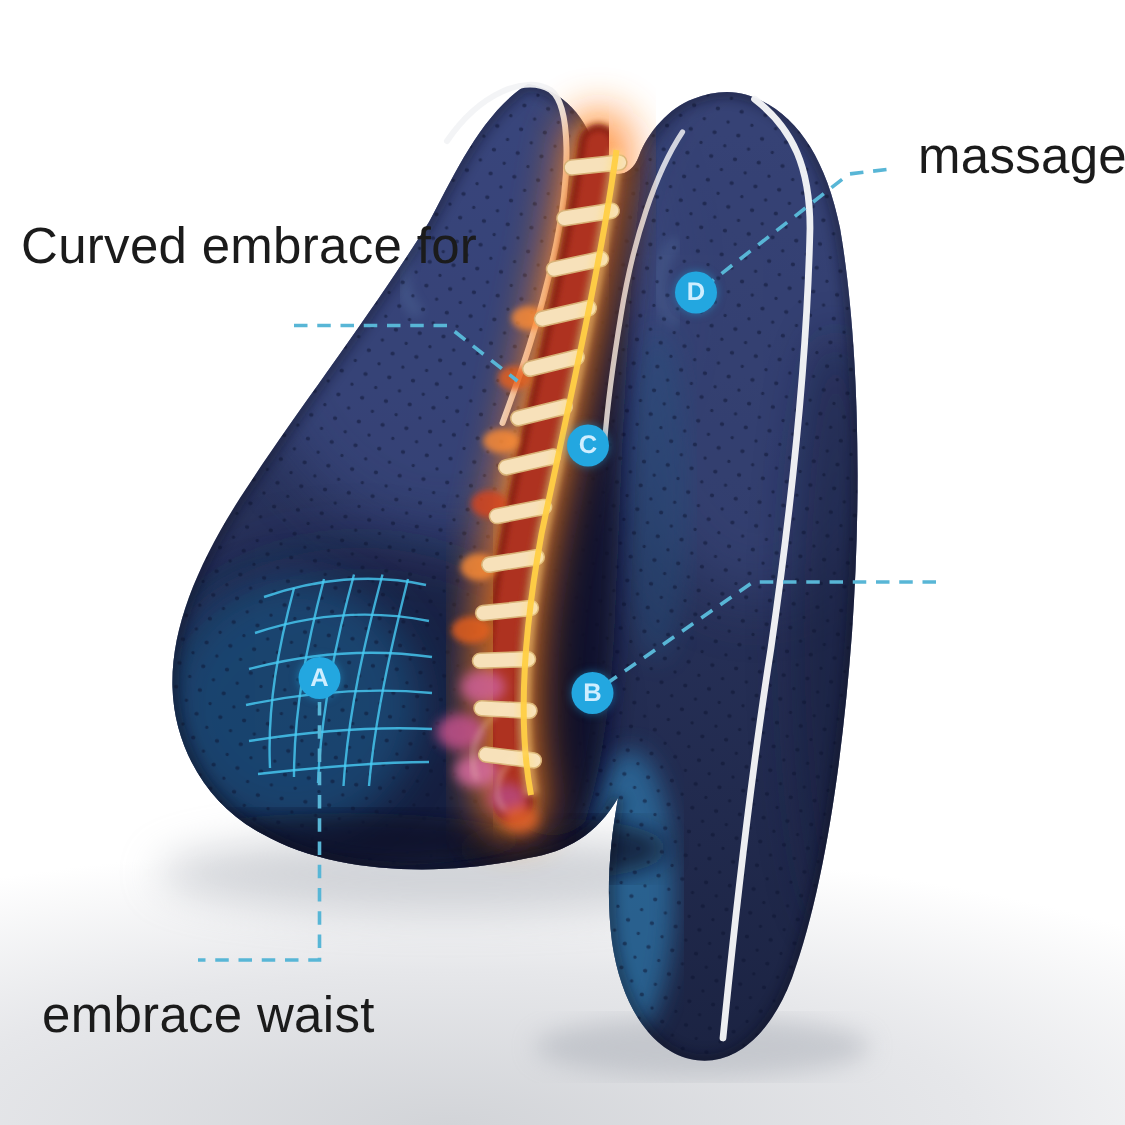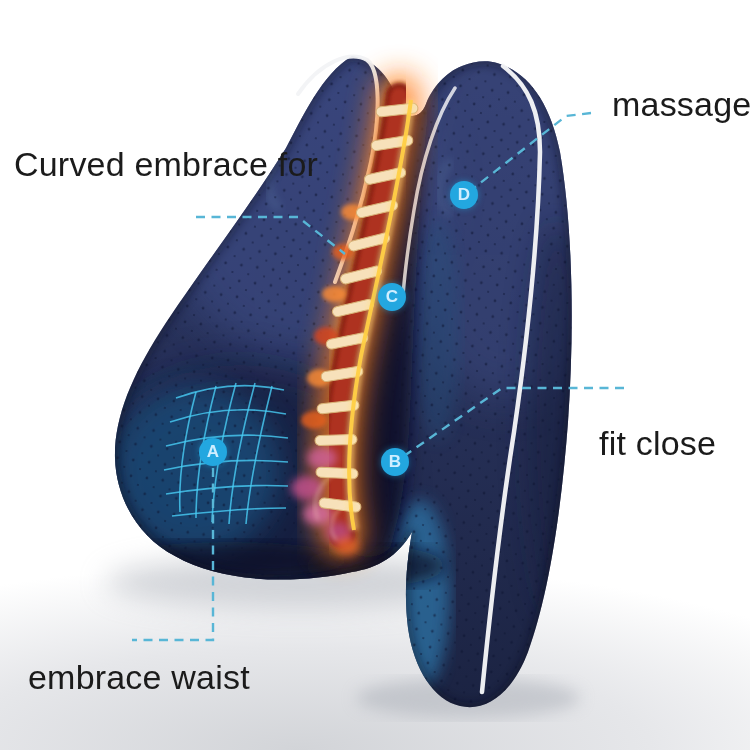--- a/index.html
+++ b/index.html
@@ -164,21 +164,20 @@
     <g>
       <path class="leader" d="M196 217 L298 217 L345 254"></path>
       <path class="leader" d="M591 113 L566 116 L470 191"></path>
       <path class="leader" d="M624 388 L502 388 L404 456"></path>
       <path class="leader" d="M213 468 L213 640 L132 640"></path>
     </g>
   </svg>
 
   <div class="label" style="left:14px;top:142px;">Curved embrace for</div>
   <div class="label" style="left:596px;top:82px;margin-left:16px;">massage</div>
-  <div class="label" style="left:599px;top:421px;">fit close</div>
   <div class="label" style="left:28px;top:655px;">embrace waist</div>
 
   <div class="marker" style="left:199px;top:438px;">
     <span>A</span>
   </div>
   <div class="marker" style="left:381px;top:448px;">
     <span>B</span>
   </div>
   <div class="marker" style="left:378px;top:283px;">
     <span>C</span>

